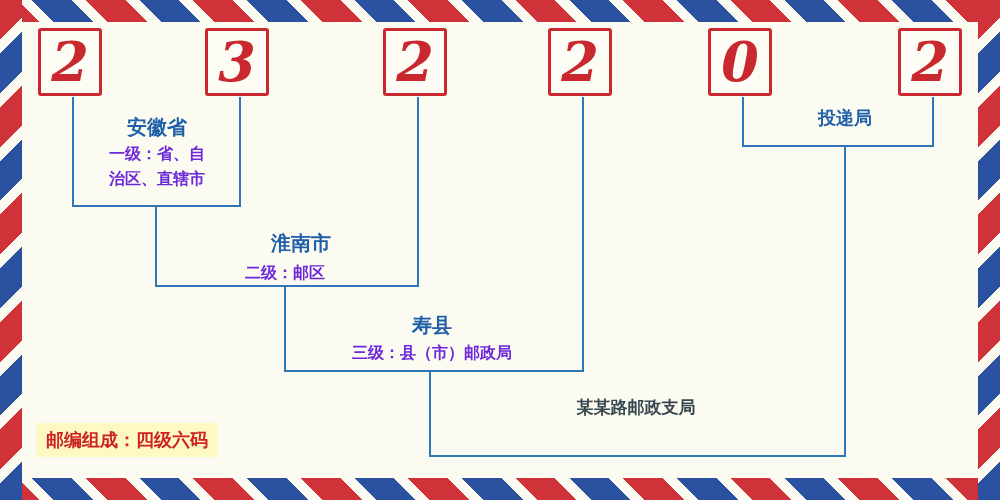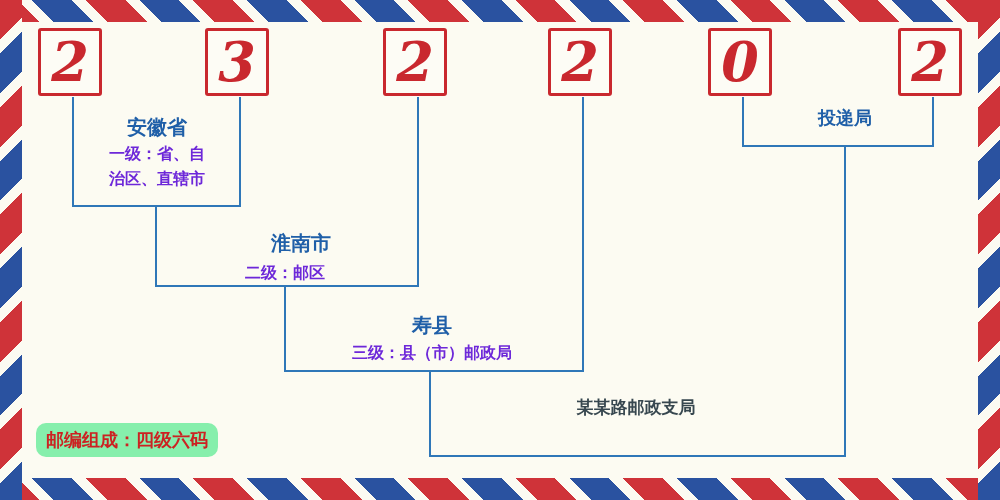--- a/index.html
+++ b/index.html
@@ -74,24 +74,23 @@
   .lab-l2-name { left:285px; top:230px;margin-left:16px; }
   .lab-l2-desc { left:285px; top:261px; }
   .lab-l3-name { left:432px; top:312px;font-family:Liberation Serif, serif; }
   .lab-l3-desc { left:432px; top:341px; }
   .lab-l4-name { left:636px; top:396px; }
   .lab-l4-desc { left:636px; top:427px; }
   .lab-delivery{ left:845px; top:106px; font-size:18px; }
 
   .footer-note {
     position:absolute; left:36px; top:423px;
-    background:#86efac; padding:5px 10px;
+    background:#fef9c3; padding:5px 10px;
     color:#cc2222; font-weight:700; font-size:18px;
     white-space:nowrap;
-    border-radius:10px;
   }
 </style>
 </head>
 <body>
 
 <div class="canvas">
 
   <div class="edge edge-top"></div>
   <div class="edge edge-bottom"></div>
   <div class="edge edge-left"></div>

